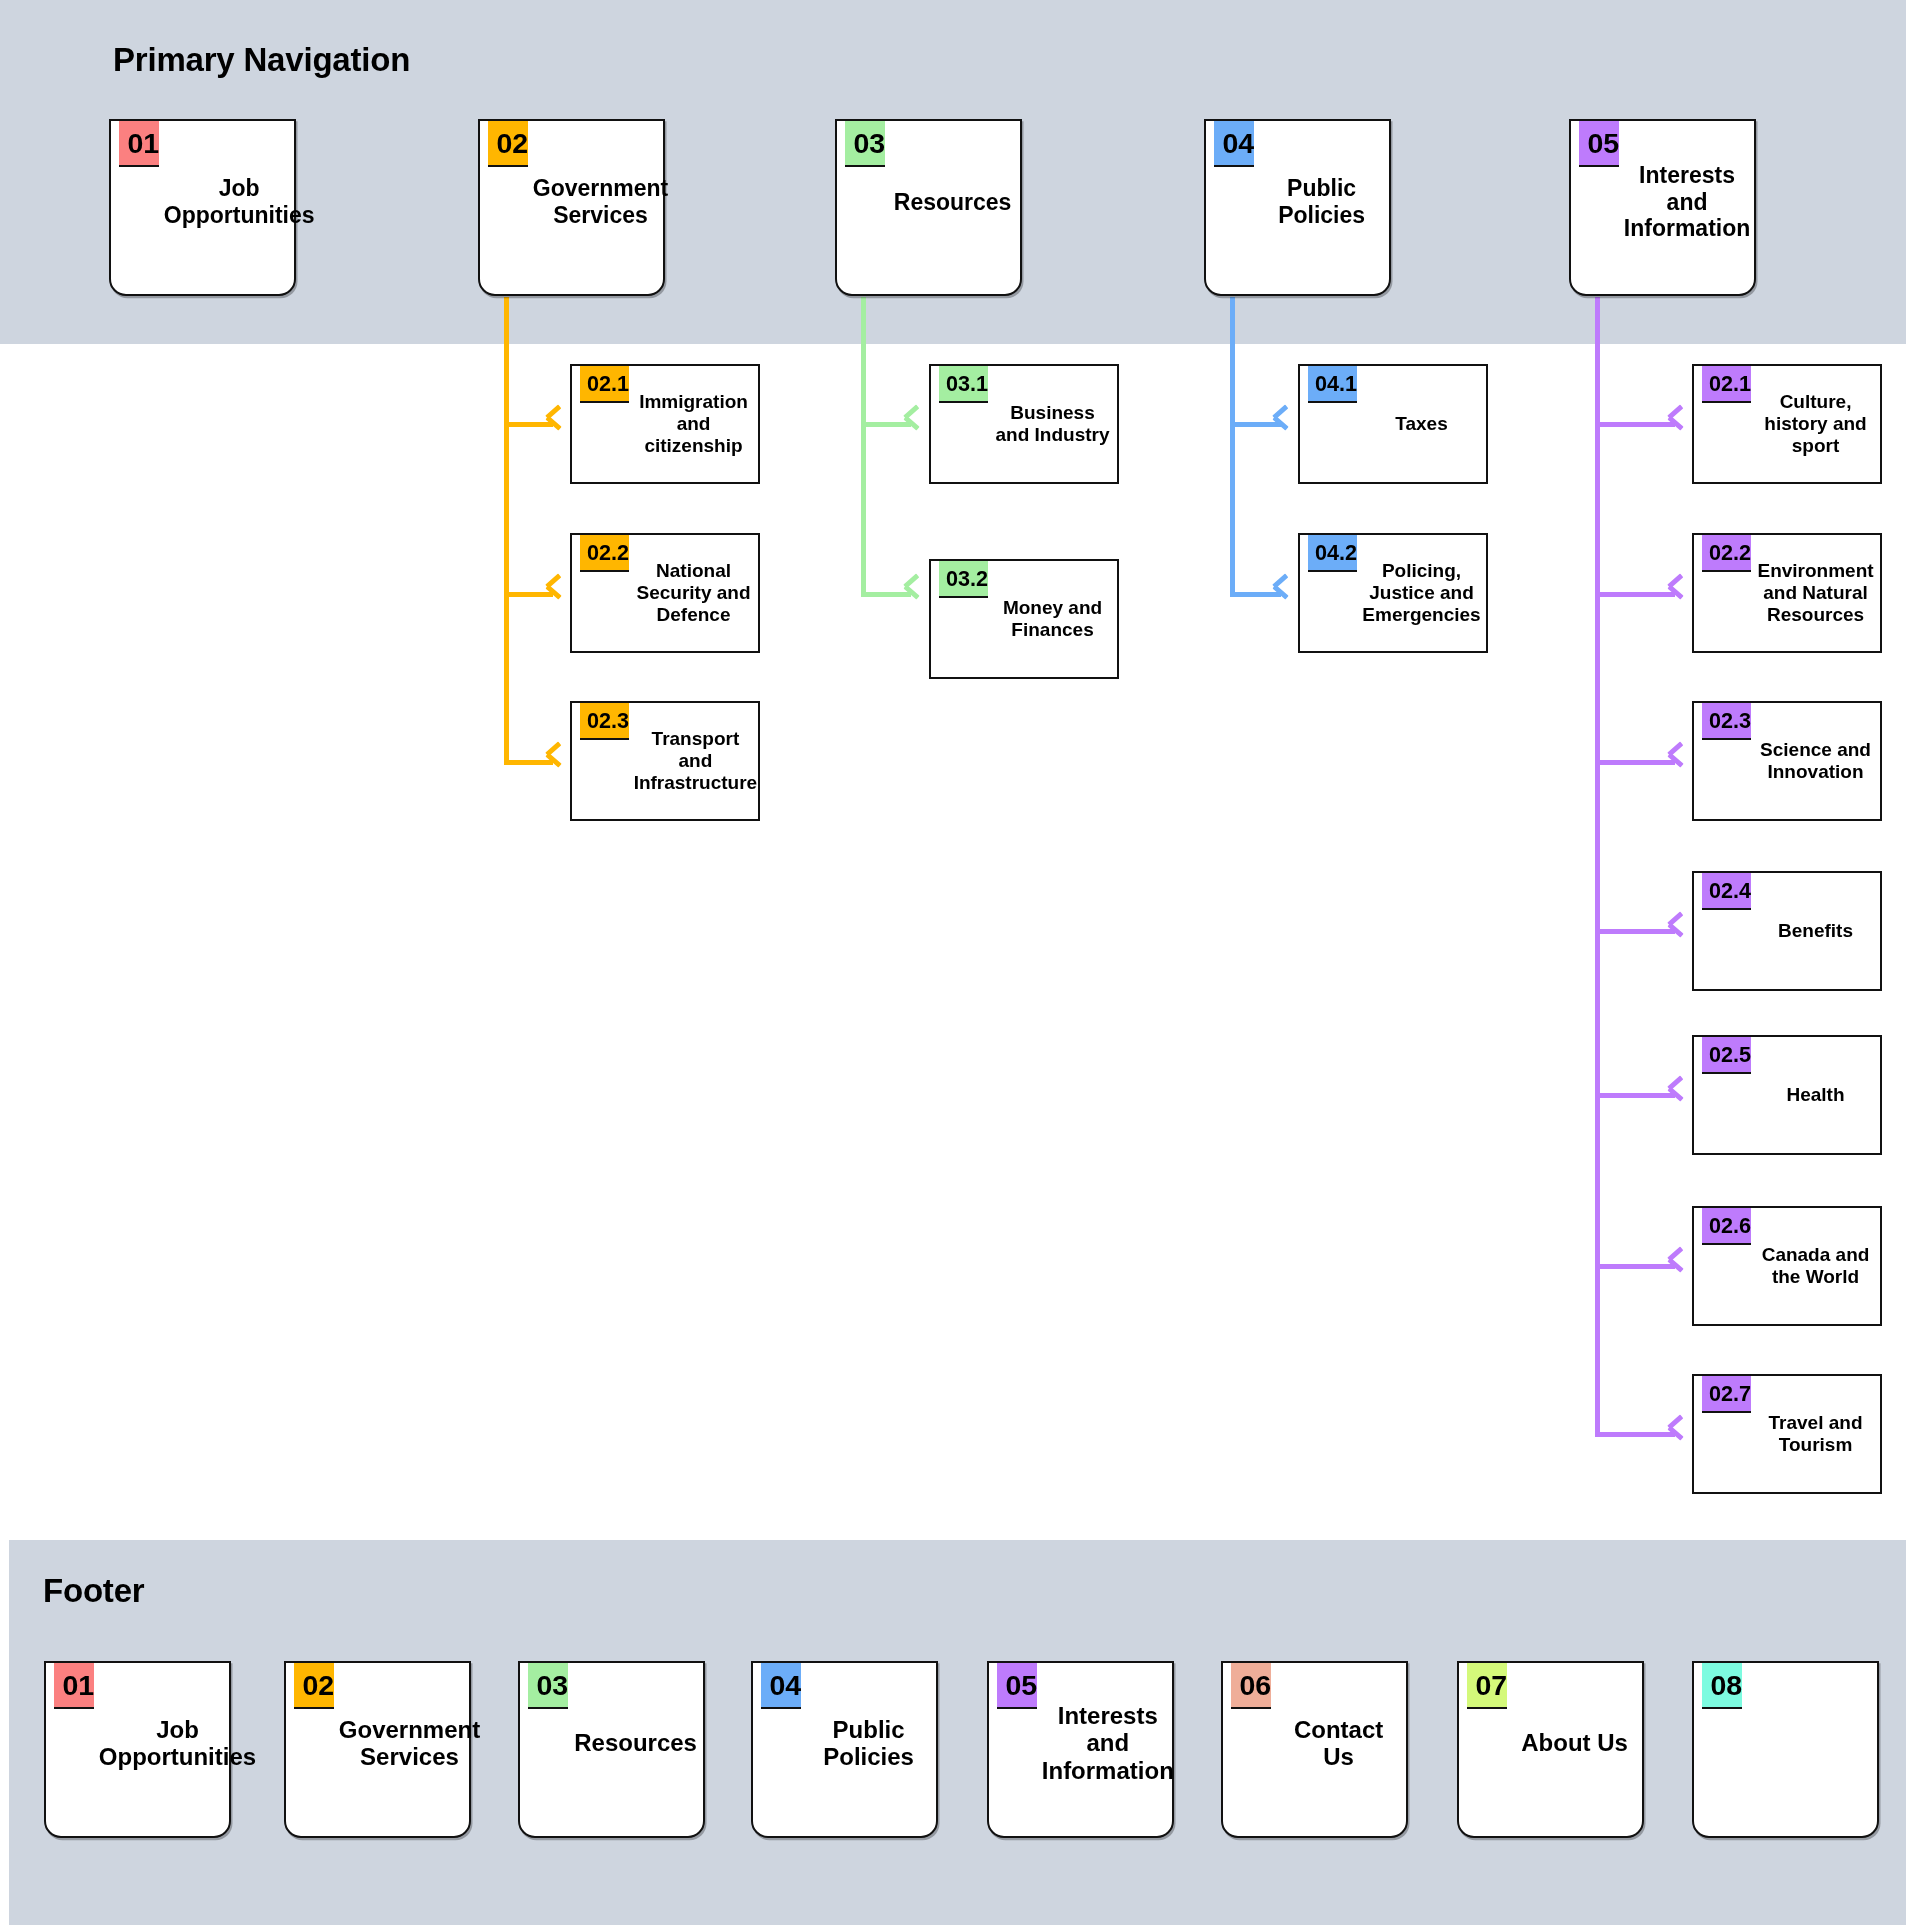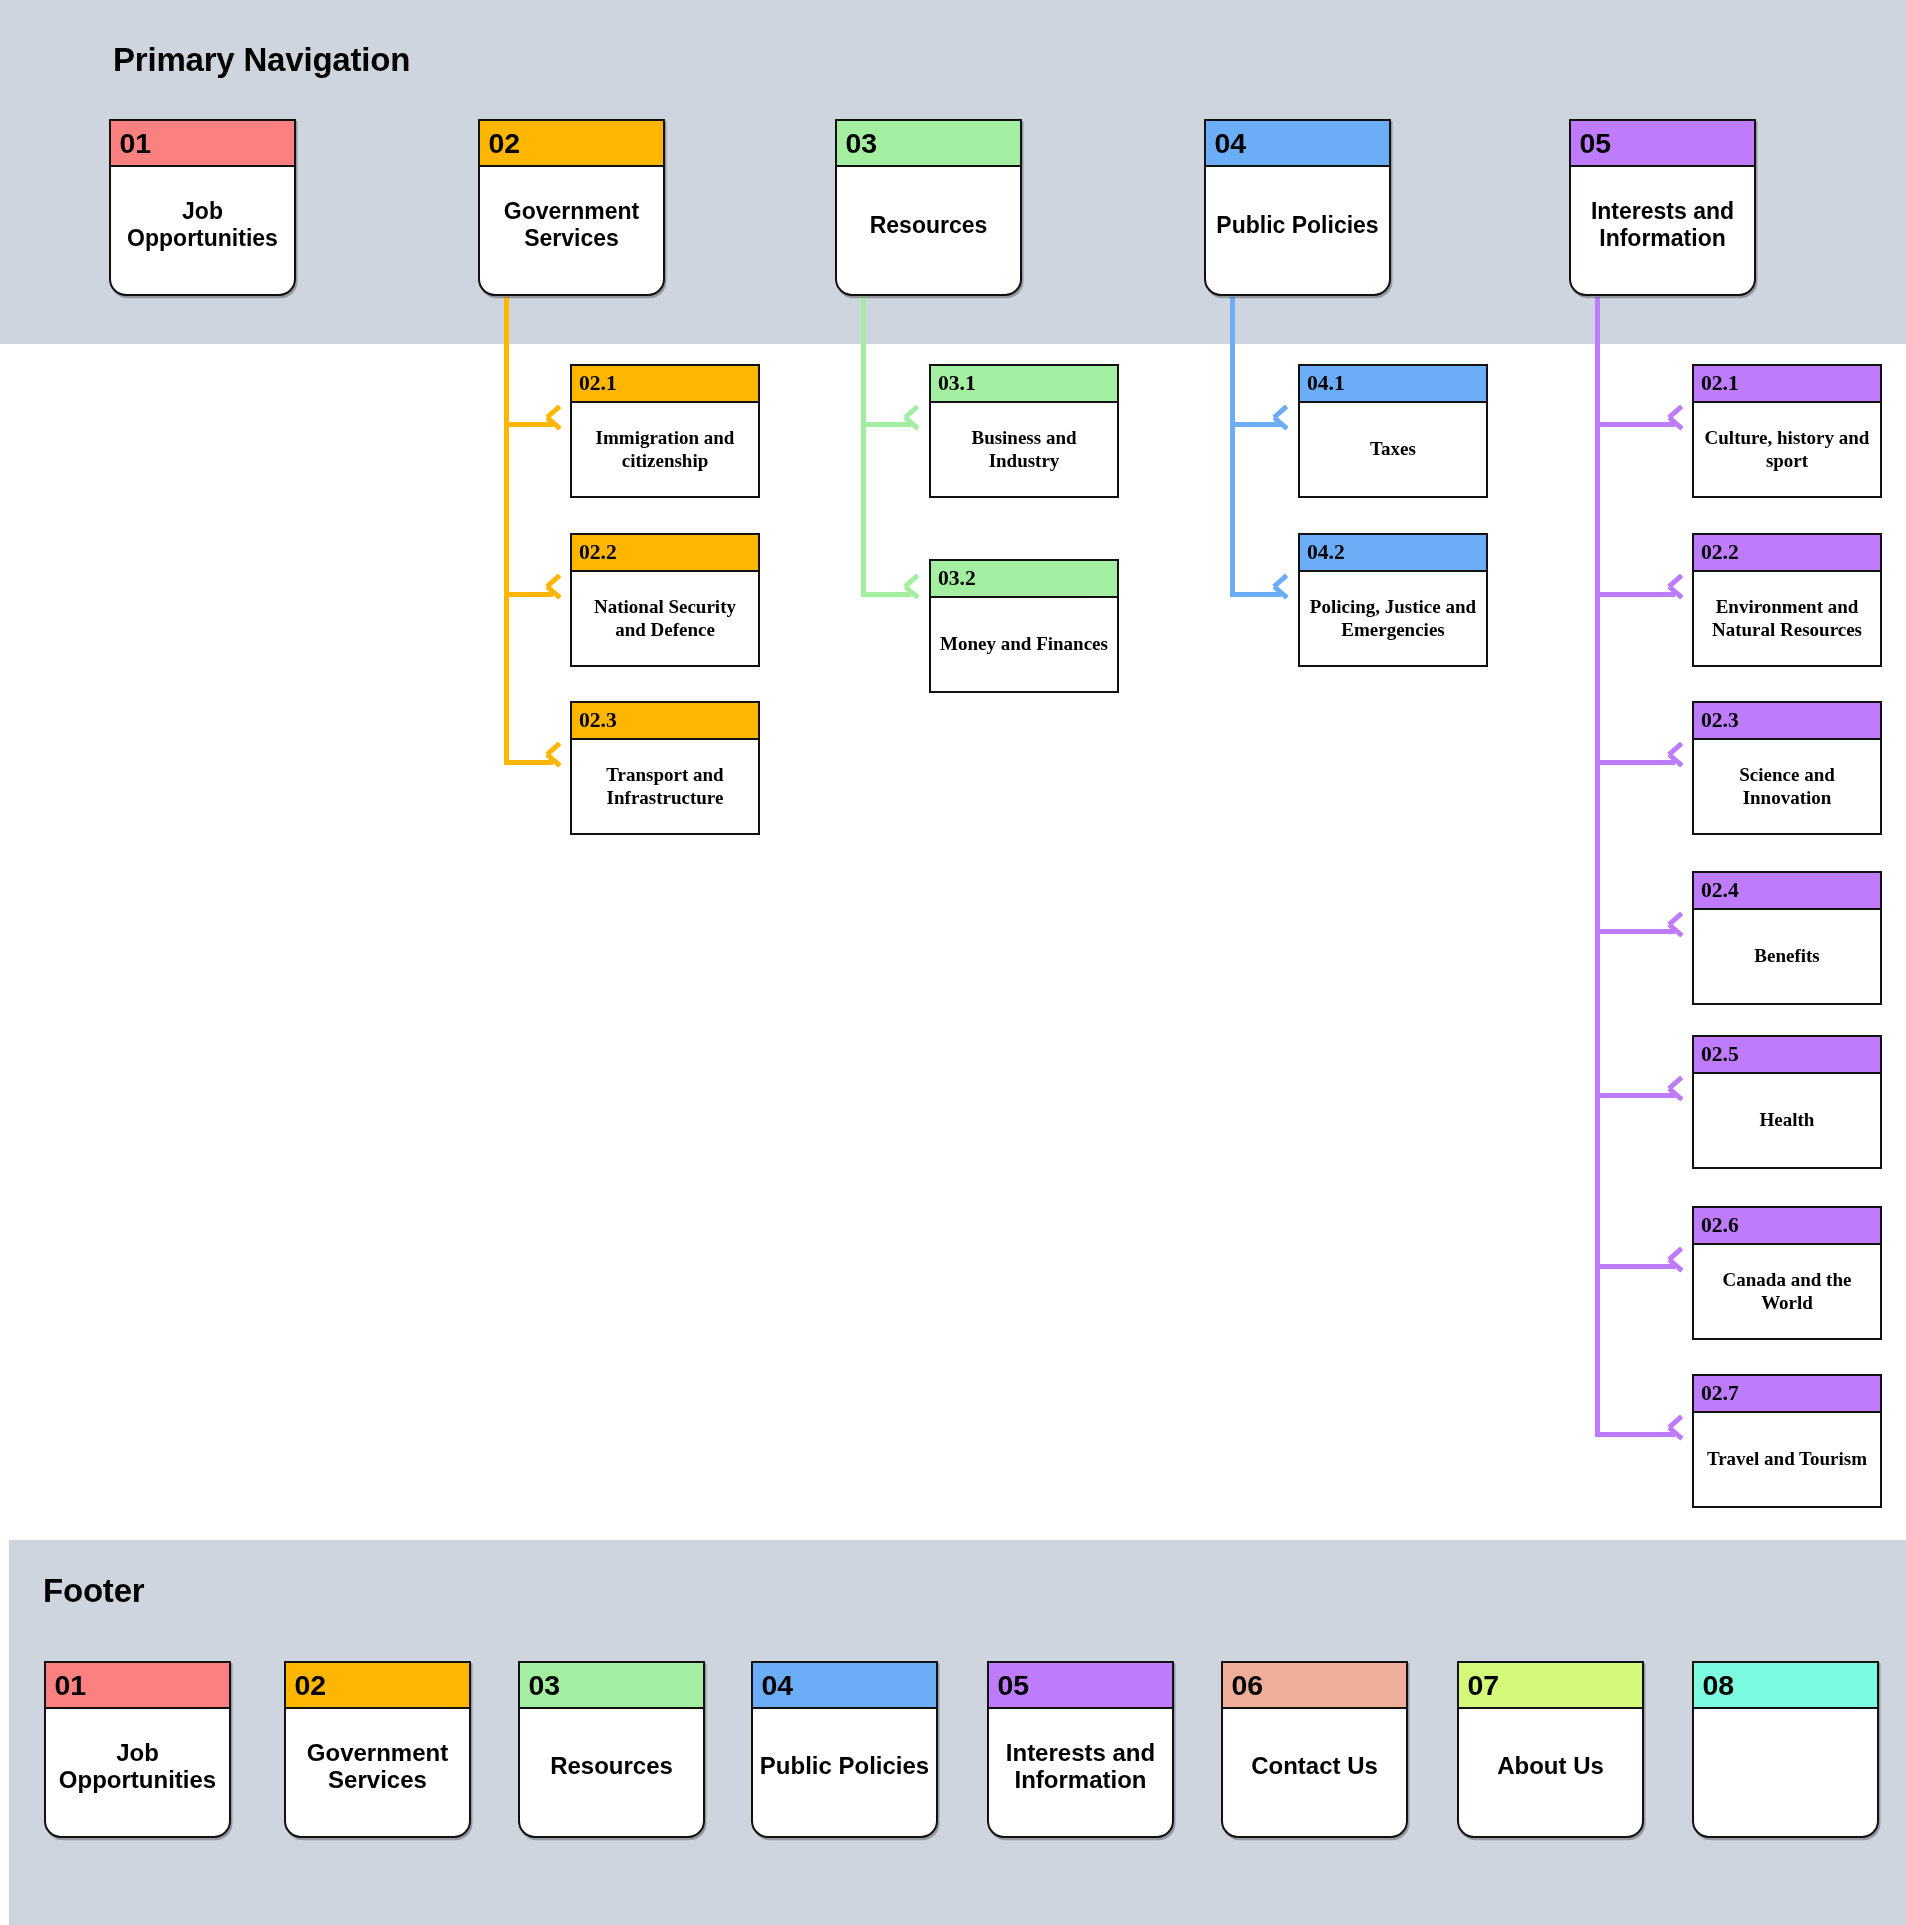--- a/index.html
+++ b/index.html
@@ -29,22 +29,22 @@
   #nav-title{left:113px;top:41px;}
   #footer-title{left:43px;top:1572px;}
 
   
   .node{
     position:absolute;
     background:#ffffff;
     border:2.3px solid #111111;
     box-sizing:border-box;
     display:flex;
-    flex-direction:column;
     box-shadow:1.5px 2.3px 0 rgba(0,0,0,.28);
+    padding-left:8px;
   }
   .node .hdr{
     box-sizing:border-box;
     border-bottom:2.3px solid #111111;
     display:flex;align-items:center;
     padding-left:8.5px;
     font-weight:bold;
     color:#000;
     flex:0 0 auto;
   }
@@ -62,25 +62,24 @@
   
   .lvl1{
     width:187px;height:177px;
     border-radius:0 0 17px 17px;
   }
   .lvl1 .hdr{height:46px;font-size:28.5px;}
   .lvl1 .body{font-size:23px;padding-bottom:10.8px;}
 
   
   .lvl2{
-    width:190px;height:134px;
+    width:190px;height:120px;
     border-width:2.3px;
     border-radius:0;
     box-shadow:none;
-    font-family:Liberation Serif, serif;
   }
   .lvl2 .hdr{height:37px;font-size:21.6px;padding-left:7px;}
   .lvl2 .body{font-size:19px;}
 
   
   .lvlf{
     width:187px;height:177px;
     border-radius:0 0 17px 17px;
   }
   .lvlf .hdr{height:46px;font-size:28.5px;}

